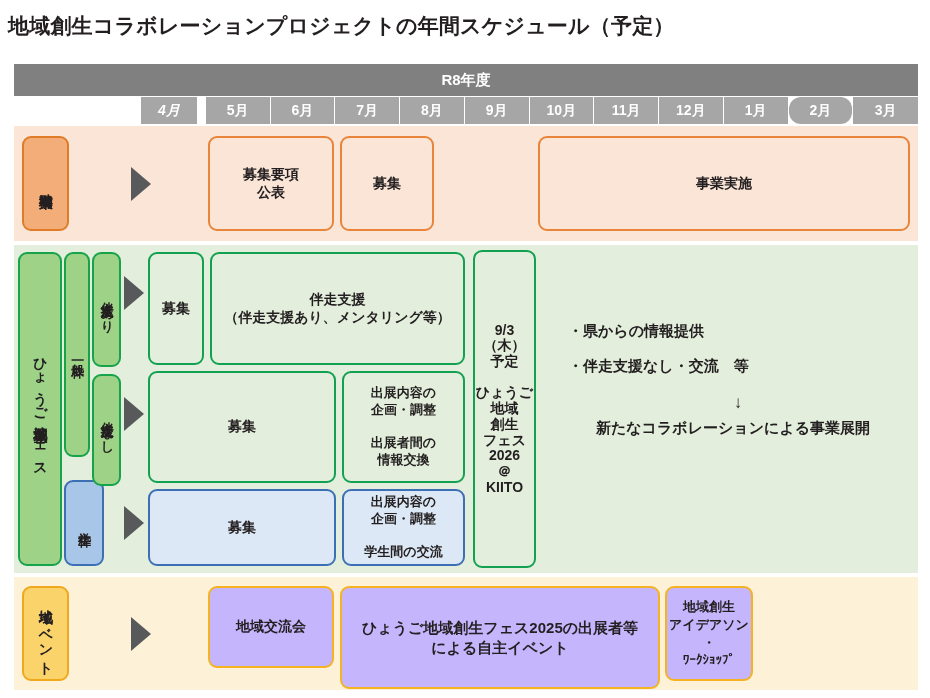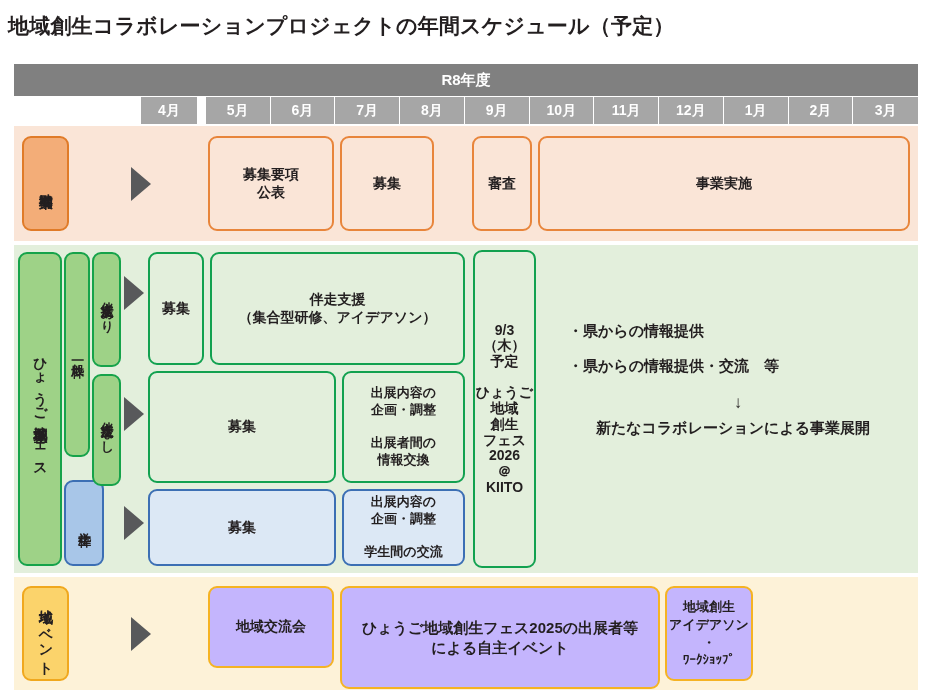--- a/index.html
+++ b/index.html
@@ -95,46 +95,45 @@
 </head>
 <body>
 
 <div id="root">
 
   <div class="title">地域創生コラボレーションプロジェクトの年間スケジュール（予定）</div>
 
   <div class="hdr-year">R8年度</div>
 
   <div class="hdr-months">
-    <div class="mcell" style="left:127px;width:57px;">4月</div>
+    <div class="mcell" style="left:127px;width:57px;font-style:italic;">4月</div>
     <div class="mcell" style="left:191.75px;width:64.75px;">5月</div>
     <div class="mcell" style="left:256.5px;width:64.75px;">6月</div>
     <div class="mcell" style="left:321.25px;width:64.75px;">7月</div>
     <div class="mcell" style="left:386px;width:64.75px;">8月</div>
     <div class="mcell" style="left:450.75px;width:64.75px;">9月</div>
     <div class="mcell" style="left:515.5px;width:64.75px;">10月</div>
     <div class="mcell" style="left:580.25px;width:64.75px;">11月</div>
     <div class="mcell" style="left:645px;width:64.75px;">12月</div>
     <div class="mcell" style="left:709.75px;width:64.75px;">1月</div>
-    <div class="mcell" style="left:774.5px;width:64.75px;">2月</div>
+    <div class="mcell" style="left:774.5px;width:64.75px;border-radius:12px;">2月</div>
     <div class="mcell" style="left:839.25px;width:64.75px;">3月</div>
   </div>
 
   <div class="band band-orange"></div>
 
   <div class="box o-solid vert" style="left:22px;top:136px;width:47px;height:95px;font-size:14px;">補助事業</div>
 
   <div class="arrow" style="left:131px;top:167px;"></div>
 
   <div class="box o-light" style="left:208px;top:136px;width:126px;height:95px;font-size:14px;">募集要項
 公表</div>
 
   <div class="box o-light" style="left:340px;top:136px;width:94px;height:95px;font-size:14px;">募集</div>
 
-  <div class="box o-light" style="left:472px;top:136px;width:60px;height:95px;font-size:14px;">審査</div>
 
   <div class="box o-light" style="left:538px;top:136px;width:372px;height:95px;font-size:14px;">事業実施</div>
 
   <div class="band band-green"></div>
 
   <div class="box g-solid vert" style="left:18px;top:252px;width:44px;height:314px;font-size:14px;">ひょうご地域創生フェス</div>
 
   <div class="box g-solid vert" style="left:64px;top:252px;width:26px;height:205px;font-size:13px;">一般枠</div>
 
   <div class="box b-solid vert" style="left:64px;top:480px;width:40px;height:86px;font-size:13px;">学生枠</div>
@@ -142,21 +141,21 @@
   <div class="box g-solid vert" style="left:92px;top:252px;width:29px;height:115px;font-size:13px;">伴走支援あり</div>
 
   <div class="box g-solid vert" style="left:92px;top:374px;width:29px;height:112px;font-size:13px;">伴走支援なし</div>
 
   <div class="arrow" style="left:124px;top:276px;"></div>
   <div class="arrow" style="left:124px;top:397px;"></div>
   <div class="arrow" style="left:124px;top:506px;"></div>
 
   <div class="box g-light" style="left:148px;top:252px;width:56px;height:113px;font-size:14px;">募集</div>
   <div class="box g-light" style="left:210px;top:252px;width:255px;height:113px;font-size:14px;">伴走支援
-（集合型研修、アイデアソン）</div>
+（伴走支援あり、メンタリング等）</div>
 
   <div class="box g-light" style="left:148px;top:371px;width:188px;height:112px;font-size:14px;">募集</div>
   <div class="box g-light" style="left:342px;top:371px;width:123px;height:112px;font-size:13px;">出展内容の
 企画・調整
 
 出展者間の
 情報交換</div>
 
   <div class="box b-light" style="left:148px;top:489px;width:188px;height:77px;font-size:14px;">募集</div>
   <div class="box b-light" style="left:342px;top:489px;width:123px;height:77px;font-size:13px;">出展内容の
@@ -170,21 +169,21 @@
 
 ひょうご
 地域
 創生
 フェス
 2026
 ＠
 KIITO</div>
 
   <div class="ftext" style="left:568px;top:320px;font-size:15px;">・県からの情報提供</div>
-  <div class="ftext" style="left:568px;top:355px;font-size:15px;">・県からの情報提供・交流　等</div>
+  <div class="ftext" style="left:568px;top:355px;font-size:15px;">・伴走支援なし・交流　等</div>
   <div class="ftext center" style="left:568px;top:390px;width:340px;font-size:17px;">↓</div>
   <div class="ftext center" style="left:548px;top:417px;width:370px;font-size:15px;text-align:center;">新たなコラボレーションによる事業展開</div>
 
   <div class="band band-yellow"></div>
 
   <div class="box y-solid vert" style="left:22px;top:586px;width:47px;height:95px;font-size:14px;">地域イベント</div>
 
   <div class="arrow" style="left:131px;top:617px;"></div>
 
   <div class="box y-light" style="left:208px;top:586px;width:126px;height:82px;font-size:14px;">地域交流会</div>

